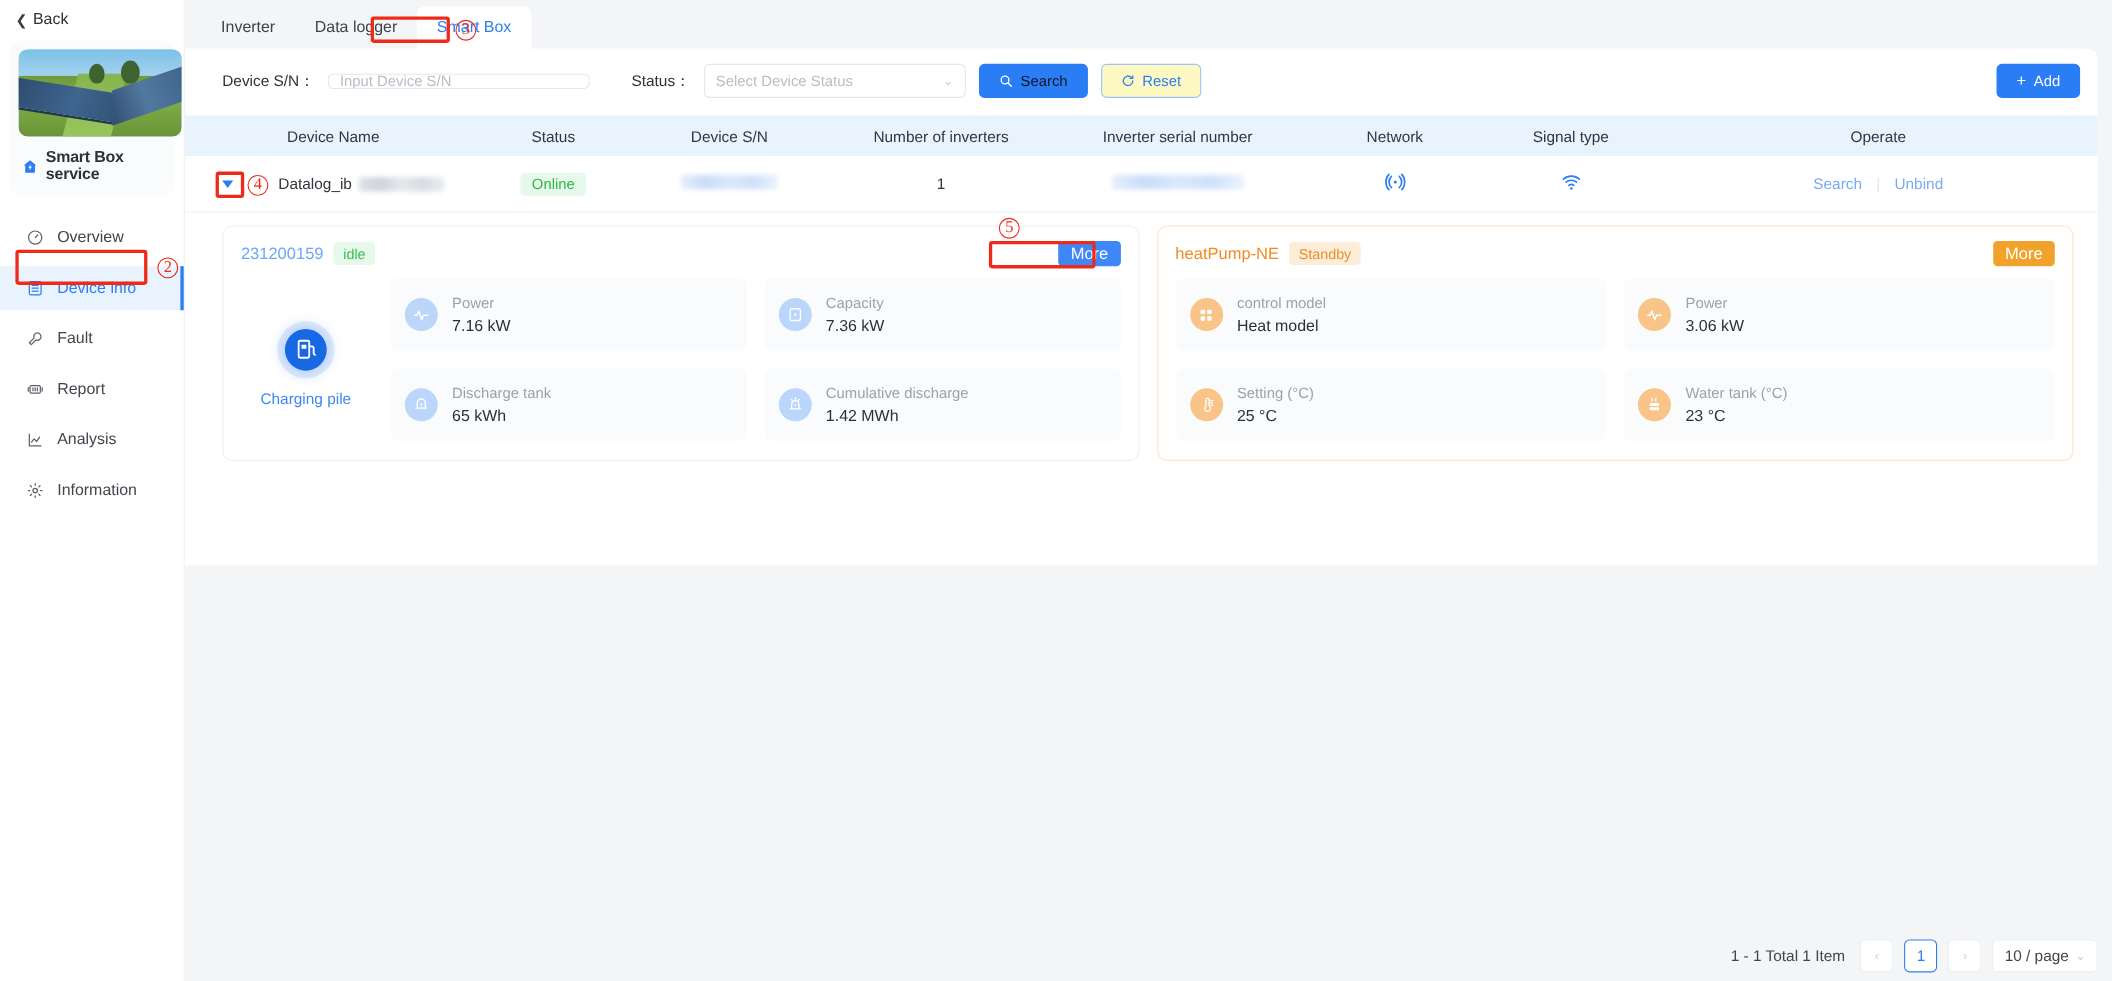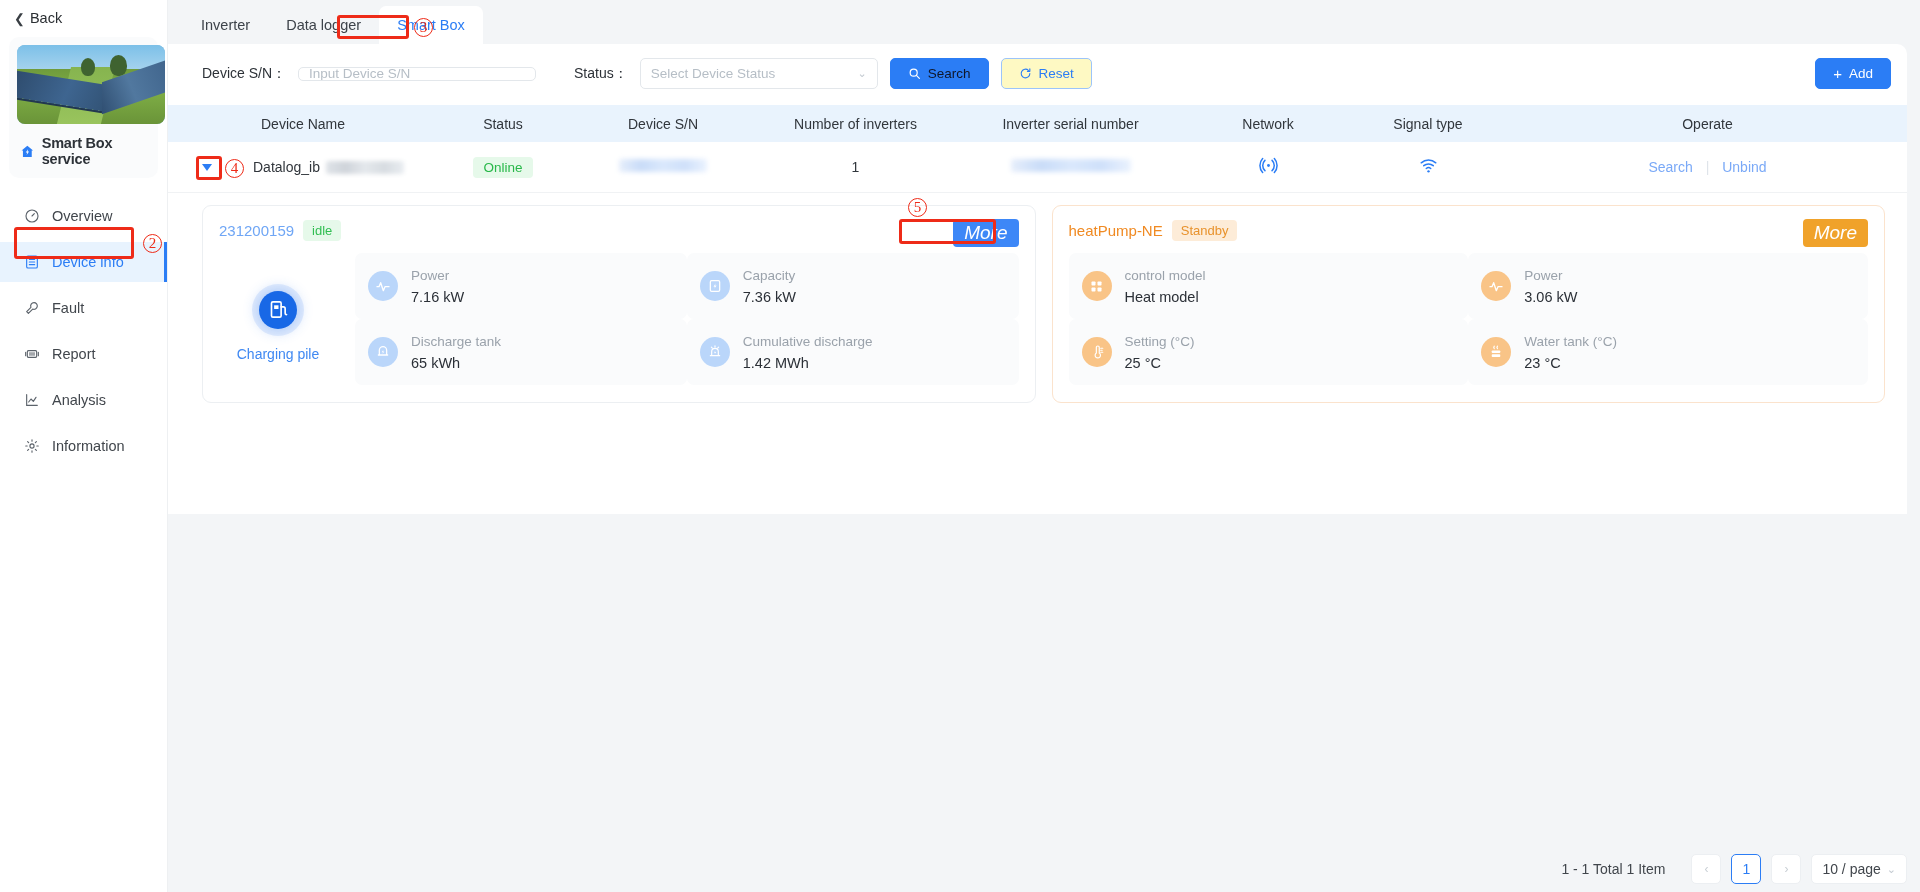--- a/index.html
+++ b/index.html
@@ -185,57 +185,57 @@
     position: relative; background: #fff;
   }
   .dcard.orange { border-color: #fbe3cd; }
   .dhead { display: flex; align-items: center; gap: 9px; }
   .dtitle { font-size: 15px; color: #6fa6f5; }
   .dtitle.orange { color: #f08a22; }
   .pill { font-size: 13px; padding: 3px 9px; border-radius: 4px; }
   .pill-idle { background: #e6f9ea; color: #31be52; }
   .pill-standby { background: #fdecd8; color: #e8922c; }
   .more {
-    position: absolute; right: 16px; top: 13px; font-size: 19px; color: #fff;
-    background: #3d87f7; border-radius: 4px; padding: 3px 11px; cursor: pointer; font-style: italic;
+    position: absolute; right: 16px; top: 13px; font-size: 15px; color: #fff;
+    background: #3d87f7; border-radius: 4px; padding: 3px 11px; cursor: pointer;
   }
   .more.orange { background: #f0a22a; }
   .dbody { display: flex; gap: 18px; margin-top: 12px; }
   .devcol {
     width: 118px; display: flex; flex-direction: column; align-items: center;
     justify-content: center; gap: 17px; padding-top: 14px;
   }
   .devglyph {
     width: 38px; height: 38px; border-radius: 50%; display: flex;
     align-items: center; justify-content: center;
     background: #1868e6; box-shadow: 0 0 0 7px rgba(57,126,238,.13), 0 0 13px 3px rgba(57,126,238,.30);
   }
   .devglyph.orange { background: #f2801c; box-shadow: 0 0 0 7px rgba(244,150,54,.14), 0 0 13px 3px rgba(244,150,54,.32); }
   .devname { font-size: 14px; color: #3f88f2; }
   .devname.orange { color: #ef7f20; }
-  .metrics { flex: 1; display: grid; grid-template-columns: 1fr 1fr; gap: 0; }
+  .metrics { flex: 1; display: grid; grid-template-columns: 1fr 1fr; gap: 16px; }
   .metric {
     background: #fafbfc; border-radius: 7px; padding: 14px 14px 14px 13px;
     display: flex; align-items: center; gap: 13px; min-height: 63px;
   }
   .mico {
     width: 30px; height: 30px; border-radius: 50%; flex: 0 0 30px;
     display: flex; align-items: center; justify-content: center;
     background: #bad6fa;
   }
   .mico.orange { background: #f9c487; }
   .mlabel { font-size: 13.5px; color: #9aa2ab; line-height: 1.35; }
   .mvalue { font-size: 14.5px; color: #2b3037; margin-top: 4px; }
 
   
   .pager {
     position: absolute; right: 13px; bottom: 0; height: 46px;
     display: flex; align-items: center; gap: 10px; font-size: 14px; color: #41464c;
   }
-  .ptotal { margin-right: 16px; }
+  .ptotal { margin-right: 4px; }
   .pbtn {
     width: 30px; height: 30px; border: 1px solid #eceff2; border-radius: 5px;
     display: flex; align-items: center; justify-content: center; color: #c8ced4;
     background: #fff; cursor: pointer; font-size: 12px;
   }
   .pbtn.cur { border-color: #2b7df5; color: #2b7df5; font-size: 14px; }
   .psize {
     height: 30px; border: 1px solid #eceff2; border-radius: 5px; background: #fff;
     display: flex; align-items: center; gap: 6px; padding: 0 10px; cursor: pointer;
     font-size: 14px; color: #41464c;

